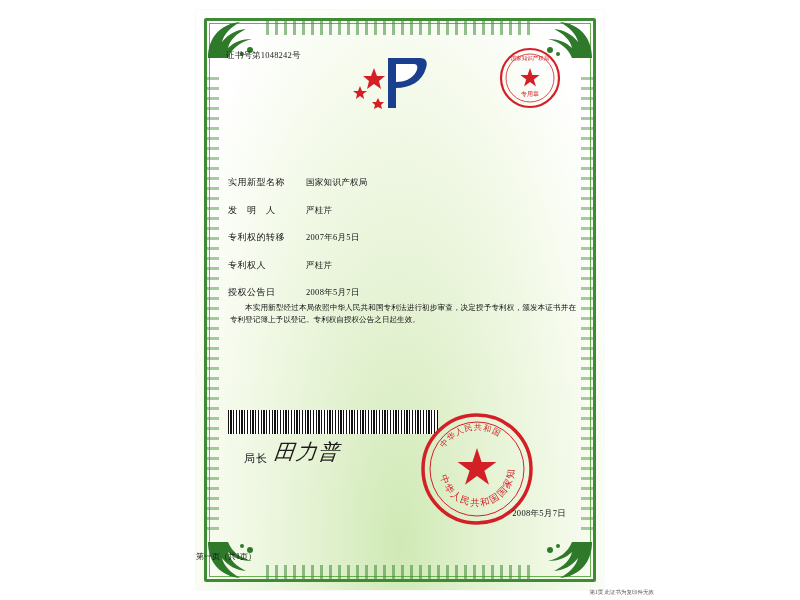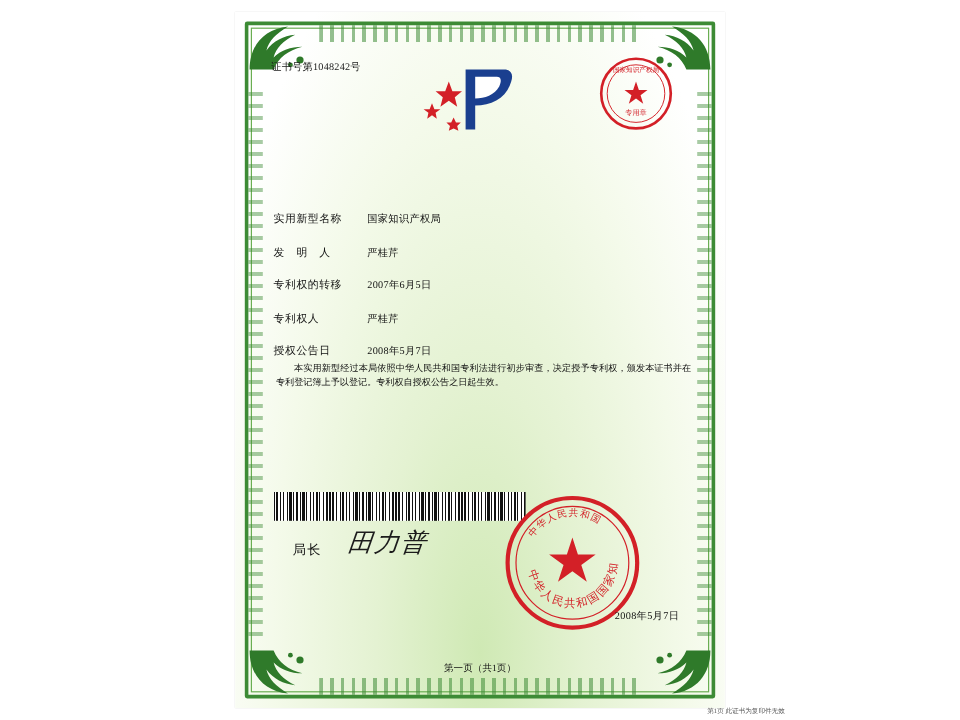--- a/index.html
+++ b/index.html
@@ -155,21 +155,21 @@
     font-family: "Liberation Mono", monospace;
     letter-spacing: 0.6px;
     font-size: 8px;
   }
 
   .body-text {
     position: absolute;
     left: 34px;
     right: 28px;
     top: 292px;
-    font-family: Liberation Mono, monospace;
+    font-family: Liberation Serif, serif;
     font-size: 7.6px;
     line-height: 12.4px;
     color: #111;
     text-align: justify;
   }
   .body-text p {
     margin: 0 0 5px 0;
     text-indent: 15px;
   }
 
@@ -192,21 +192,21 @@
     left: 48px;
     top: 428px;
     display: flex;
     align-items: flex-end;
   }
   .director-label {
     font-family: "Liberation Serif", serif;
     font-size: 11px;
     color: #111;
     letter-spacing: 1px;
-    margin-right: 22px;
+    margin-right: 6px;
   }
   .signature {
     font-family: "Liberation Serif", serif;
     font-size: 21px;
     color: #1c1c1c;
     font-style: italic;
     transform: skewX(-6deg);
     letter-spacing: 1px;
   }
 
@@ -227,21 +227,21 @@
     font-size: 8.5px;
     color: #111;
     letter-spacing: 0.3px;
   }
 
   .page-footer {
     position: absolute;
     left: 0;
     right: 0;
     bottom: 28px;
-    text-align: center;
+    text-align: left;
     font-family: "Liberation Serif", serif;
     font-size: 8px;
     color: #111;
   }
   .print-note {
     position: absolute;
     right: 10px;
     bottom: 4px;
     font-size: 5.5px;
     color: #555;

